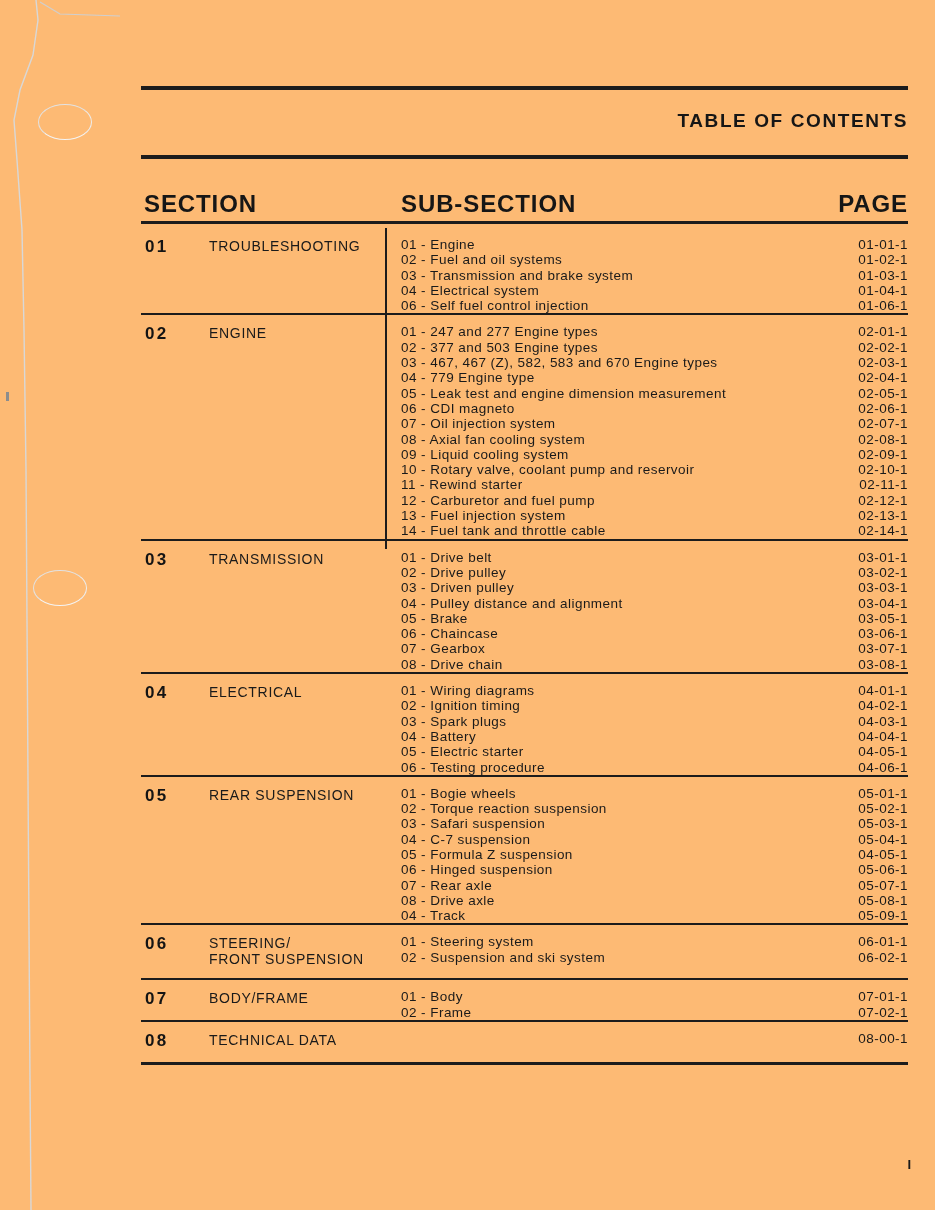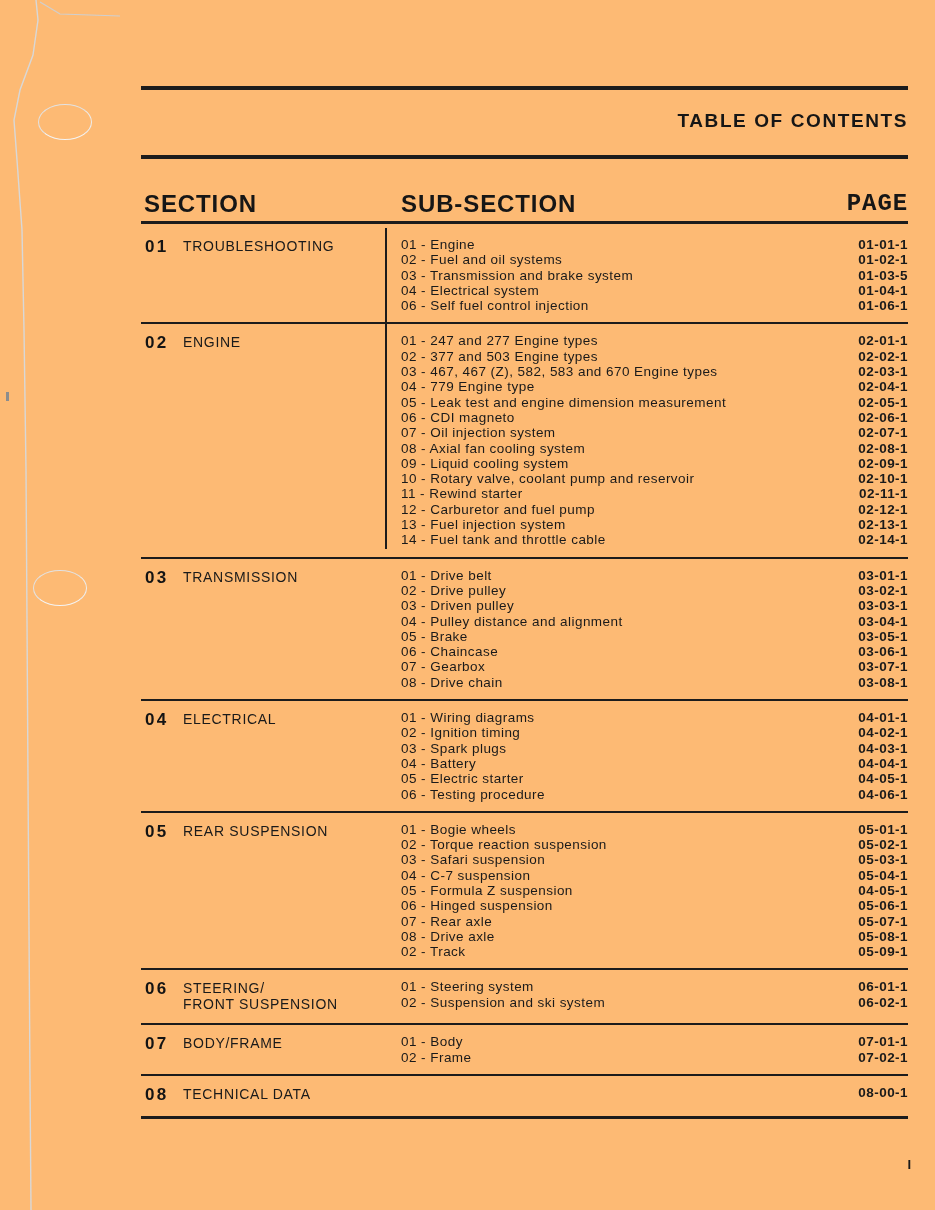--- a/index.html
+++ b/index.html
@@ -77,21 +77,20 @@
     font-weight: bold;
     letter-spacing: 0.9px;
     color: #161616;
   }
   #head-section    { left: 144px; }
   #head-subsection { left: 401px; }
   #head-page {
     left: 141px;
     width: 767px;
     text-align: right;
-    font-family: Liberation Mono, monospace;
   }
 
   
   #table-body {
     position: absolute;
     left: 141px;
     top: 228px;
     width: 767px;
   }
   .vdivider {
@@ -136,41 +135,42 @@
     box-sizing: border-box;
   }
   .sec-name {
     display: inline-block;
     font-size: 14px;
     letter-spacing: 0.7px;
     color: #1a1a1a;
     vertical-align: top;
     line-height: 16px;
     padding-top: 1px;
+    margin-left: 26px;
   }
   .sec-name .nl { display: block; }
 
   .cell-sub {
     flex: 1 1 auto;
     padding-top: 9px;
-    padding-bottom: 9px;
+    padding-bottom: 0;
     padding-left: 16px;
     box-sizing: border-box;
   }
   .sub-line {
     display: flex;
     justify-content: space-between;
     font-size: 13.5px;
     line-height: 15.3px;
     letter-spacing: 0.45px;
     color: #1a1a1a;
     white-space: nowrap;
   }
   .sub-label { padding-right: 20px; }
-  .sub-page  { text-align: center; font-weight: bold; }
+  .sub-page  { text-align: center; }
 
   
   #folio {
     position: absolute;
     right: 24px;
     bottom: 38px;
     font-size: 13px;
     font-weight: bold;
     color: #1a1a1a;
     letter-spacing: 0;
@@ -207,21 +207,21 @@
           <div class="sub-line">
             <span class="sub-label">01 - Engine</span>
             <span class="sub-page">01-01-1</span>
           </div>
           <div class="sub-line">
             <span class="sub-label">02 - Fuel and oil systems</span>
             <span class="sub-page">01-02-1</span>
           </div>
           <div class="sub-line">
             <span class="sub-label">03 - Transmission and brake system</span>
-            <span class="sub-page">01-03-5</span>
+            <span class="sub-page">01-03-1</span>
           </div>
           <div class="sub-line">
             <span class="sub-label">04 - Electrical system</span>
             <span class="sub-page">01-04-1</span>
           </div>
           <div class="sub-line">
             <span class="sub-label">06 - Self fuel control injection</span>
             <span class="sub-page">01-06-1</span>
           </div>
         </div>
@@ -386,21 +386,21 @@
           </div>
           <div class="sub-line">
             <span class="sub-label">07 - Rear axle</span>
             <span class="sub-page">05-07-1</span>
           </div>
           <div class="sub-line">
             <span class="sub-label">08 - Drive axle</span>
             <span class="sub-page">05-08-1</span>
           </div>
           <div class="sub-line">
-            <span class="sub-label">02 - Track</span>
+            <span class="sub-label">04 - Track</span>
             <span class="sub-page">05-09-1</span>
           </div>
         </div>
       </div>
       <div class="row-rule"></div>
       <div class="section-row">
         <div class="cell-section"><span class="sec-num">06</span><span class="sec-name"><span class="nl">STEERING/</span><span class="nl">FRONT SUSPENSION</span></span></div>
         <div class="cell-sub">
           <div class="sub-line">
             <span class="sub-label">01 - Steering system</span>

